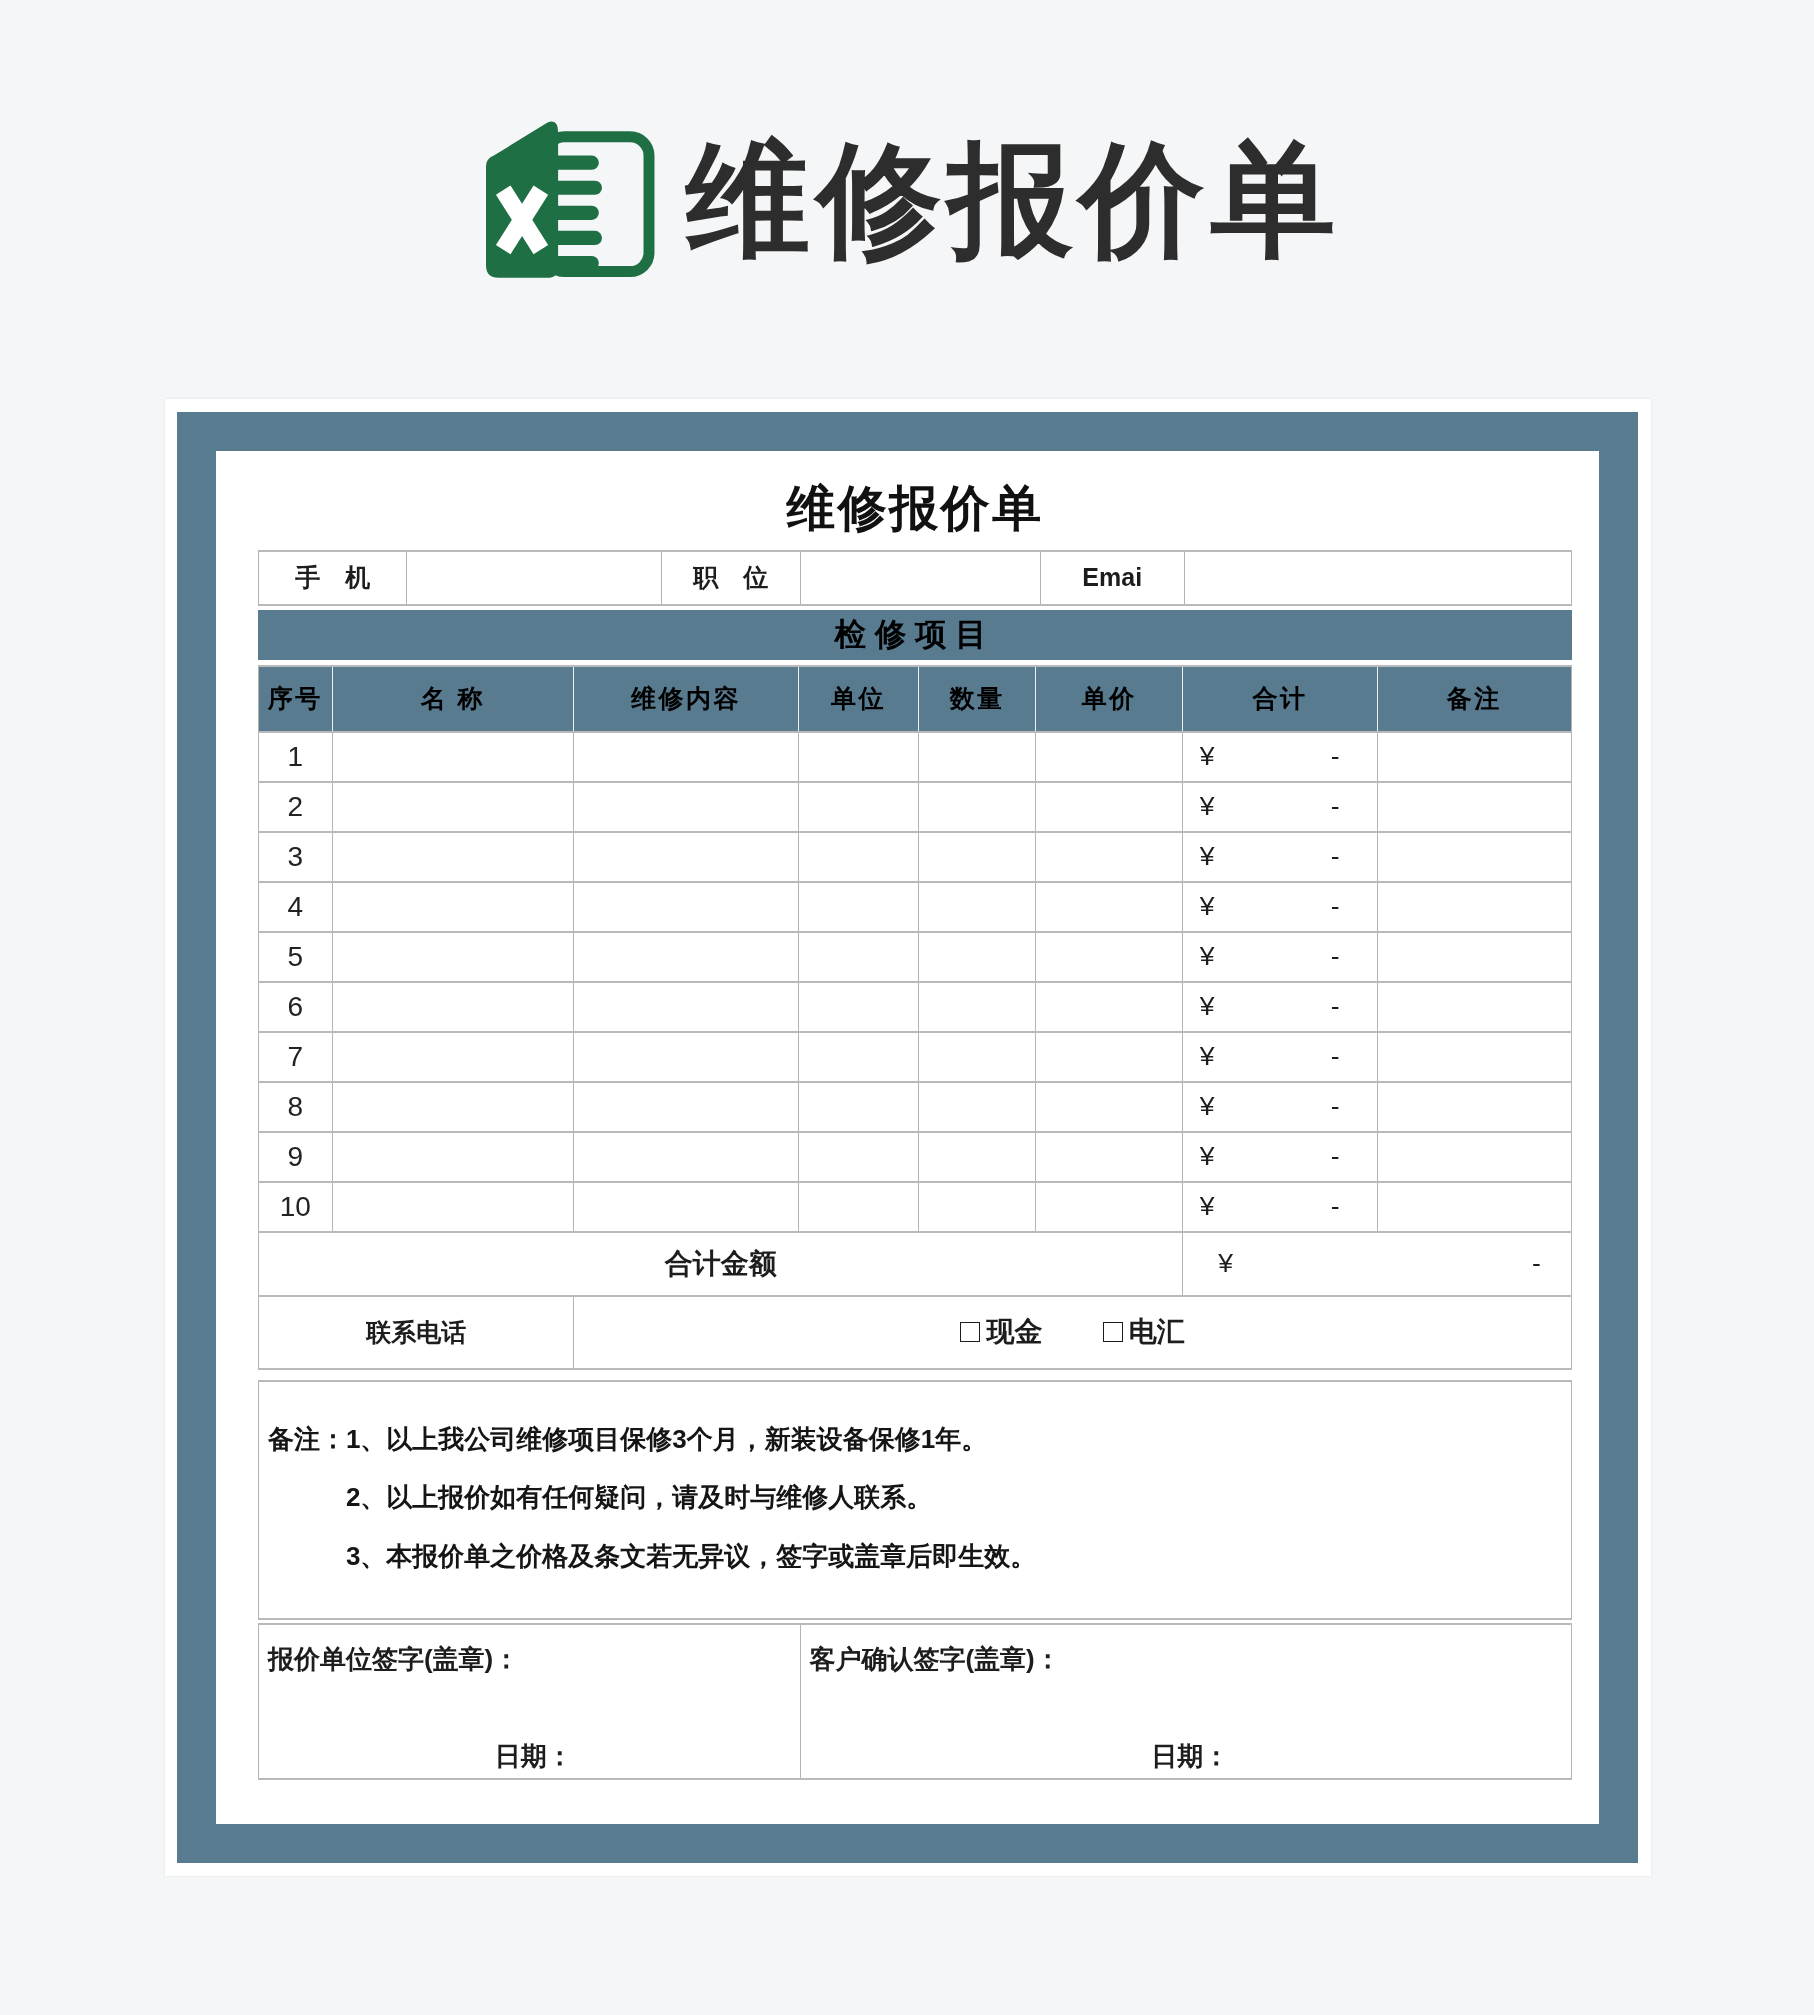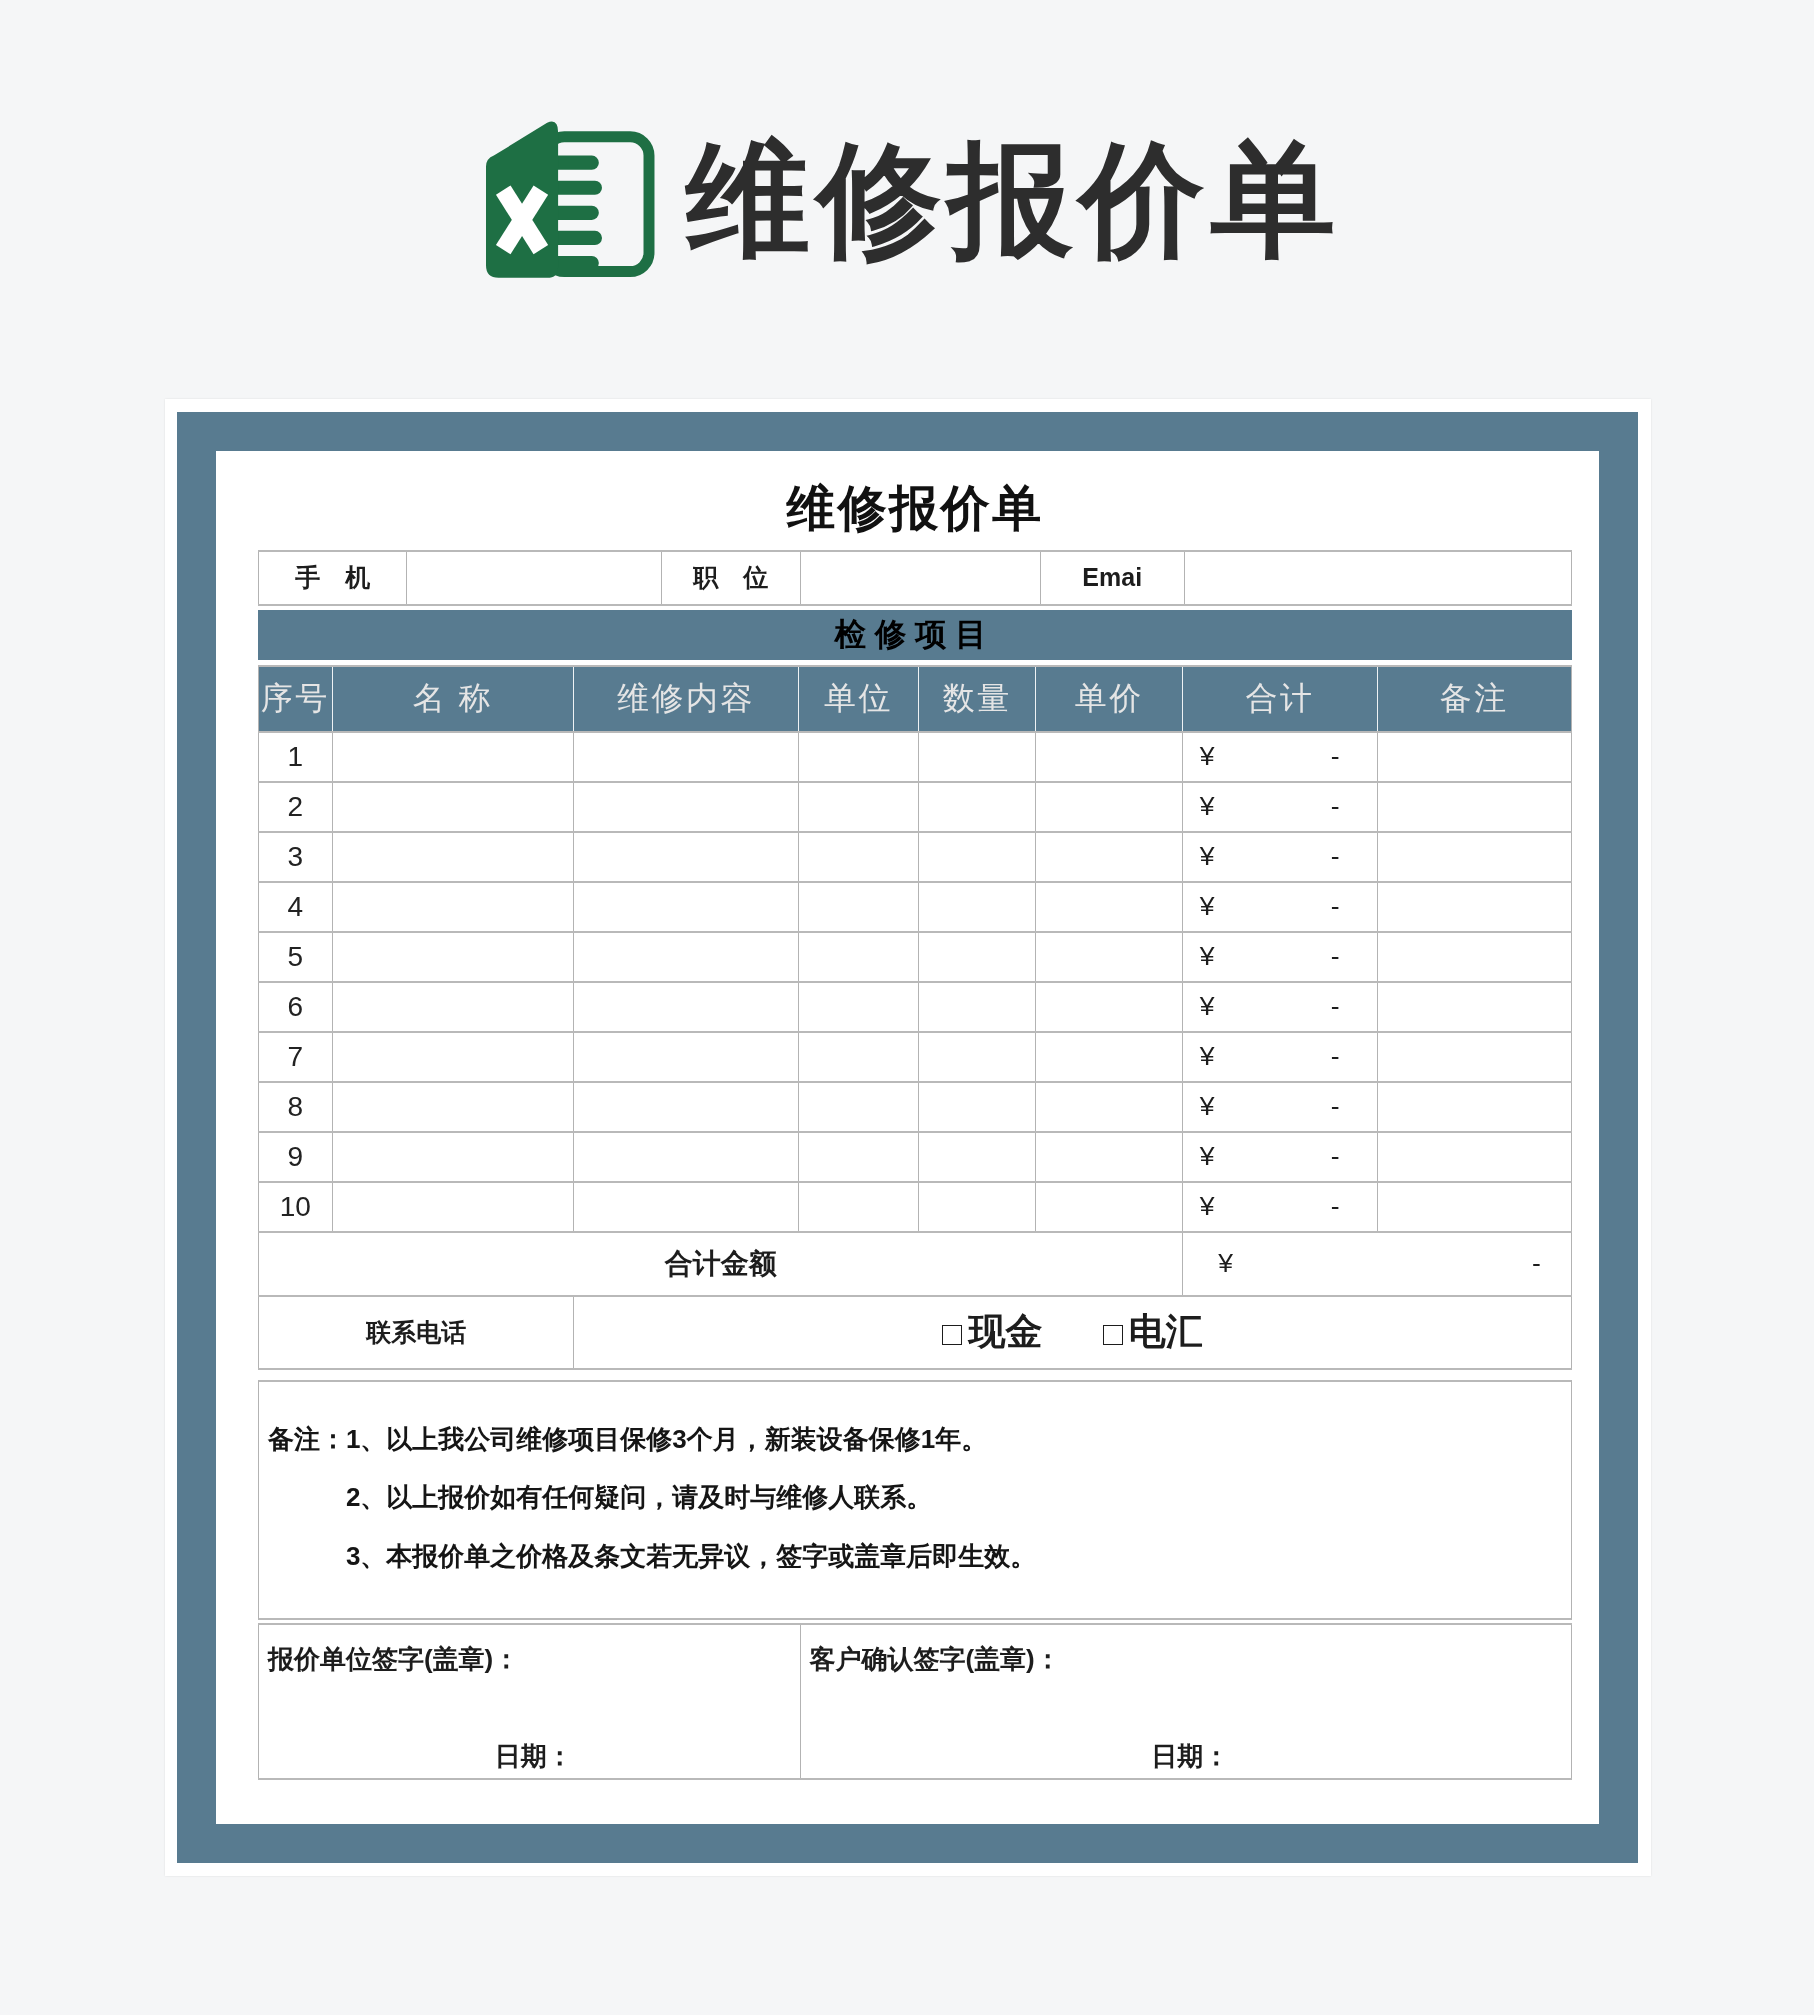--- a/index.html
+++ b/index.html
@@ -73,24 +73,24 @@
     display: flex;
     align-items: center;
     justify-content: center;
     font-size: 31.5px;
     font-weight: 700;
     letter-spacing: 8.8px;
   }
 
   .items-table th {
     background: var(--accent, #587b90);
-    color: #e5e5e5;
-    font-weight: 400;
+    color: #000000;
+    font-weight: 700;
     height: 66px;
-    font-size: 32px;
+    font-size: 25px;
     letter-spacing: 2.5px;
     border-left: 1.3px solid #eef2f4;
     border-right: 1.3px solid #eef2f4;
   }
   .items-table th:first-child { border-left-color: #b3b3b3; }
   .items-table th:last-child  { border-right-color: #b3b3b3; }
 
   .items-table td { height: 50px; }
   .num-cell { text-align: center; font-size: 28px; color: #222; }
 
@@ -108,21 +108,21 @@
   .pay-row td { height: 73px; }
   .pay-options { text-align: center; }
   .checkbox {
     display: inline-block;
     width: 20px; height: 20px;
     border: 1.9px solid #1d1d1d;
     margin-right: 6.3px;
     vertical-align: -0.6px;
     background: #fff;
   }
-  .pay-opt { font-size: 37px; font-weight: 700; white-space: nowrap; }
+  .pay-opt { font-size: 28px; font-weight: 700; white-space: nowrap; }
   .pay-opt + .pay-opt { margin-left: 60px; }
 
   
   .notes-box {
     margin-top: 10px;
     border: 1.3px solid #b3b3b3;
     border-top: 2.5px solid #b9b9b9;
     border-bottom: 2.5px solid #b9b9b9;
     padding: 28px 19px 33px 8.8px;
     font-size: 26px;

